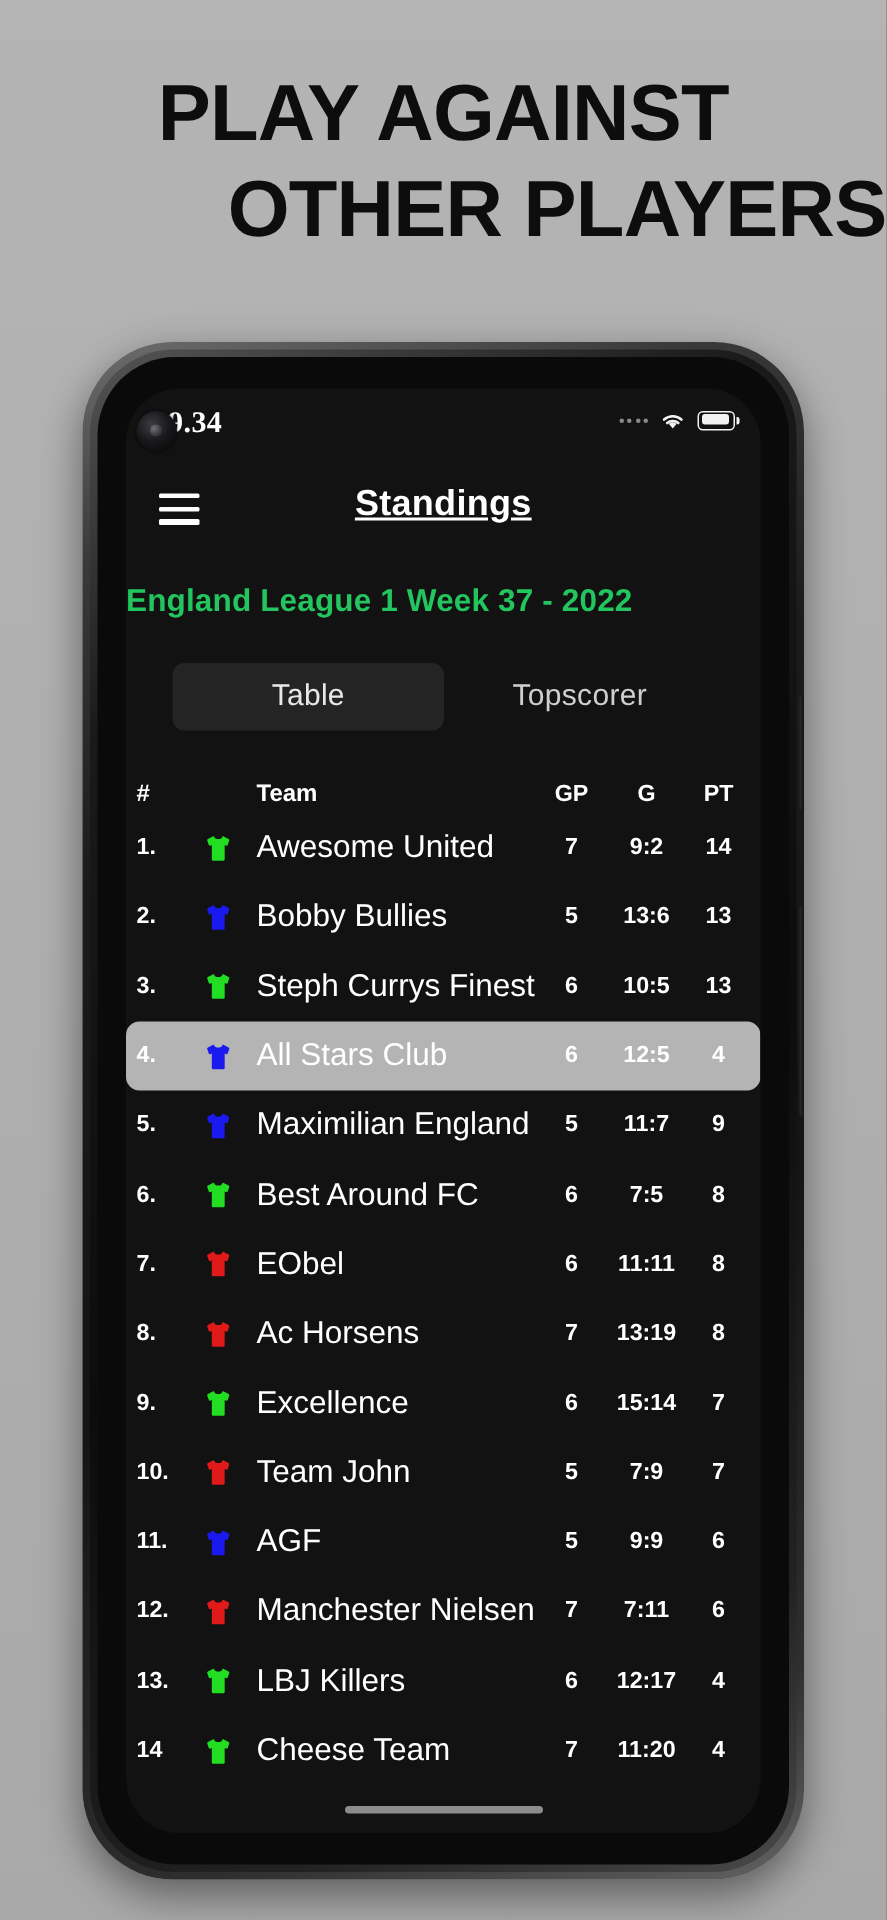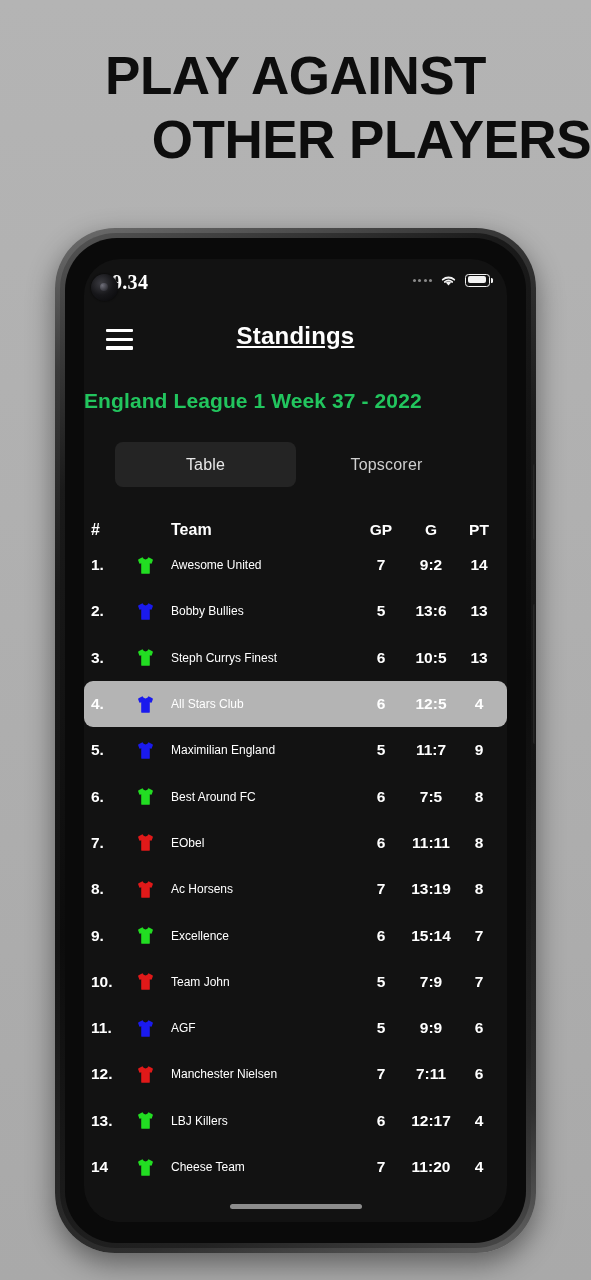--- a/index.html
+++ b/index.html
@@ -175,21 +175,21 @@
 
   
   .tabs {
     position:absolute; left: 31px; top: 183px;
     width: 362px; height: 45px;
     display:flex;
   }
   .tab {
     flex: 1 1 50%;
     display:flex; align-items:center; justify-content:center;
-    font-size: 16px;
+    font-size: 20px;
     color: #cfcfcf;
     letter-spacing: 0.2px;
     border-radius: 8px;
     cursor: pointer;
     background: transparent;
   }
   .tab.active {
     background: #242424;
     color: #e8e8e8;
   }
@@ -221,21 +221,21 @@
     padding-left: 7px;
     text-align: left;
     font-weight: 700;
     font-size: 15.5px;
   }
   .c-jersey { width: 30px; display:flex; align-items:center; justify-content:center; }
   .c-jersey svg { display:block; width: 21px; height: 21px; }
   .c-team {
     flex: 1 1 auto;
     padding-left: 11px;
-    font-size: 12px;
+    font-size: 21px;
     font-weight: 400;
     white-space: nowrap;
     overflow: hidden;
   }
   .c-num { font-weight: 700; font-size: 15.5px; text-align:center; }
   .c-gp { width: 44px; }
   .c-g  { width: 56px; }
   .c-pt { width: 40px; margin-right: 8px; }
 
   .thead .c-rank { font-size: 16px; }

